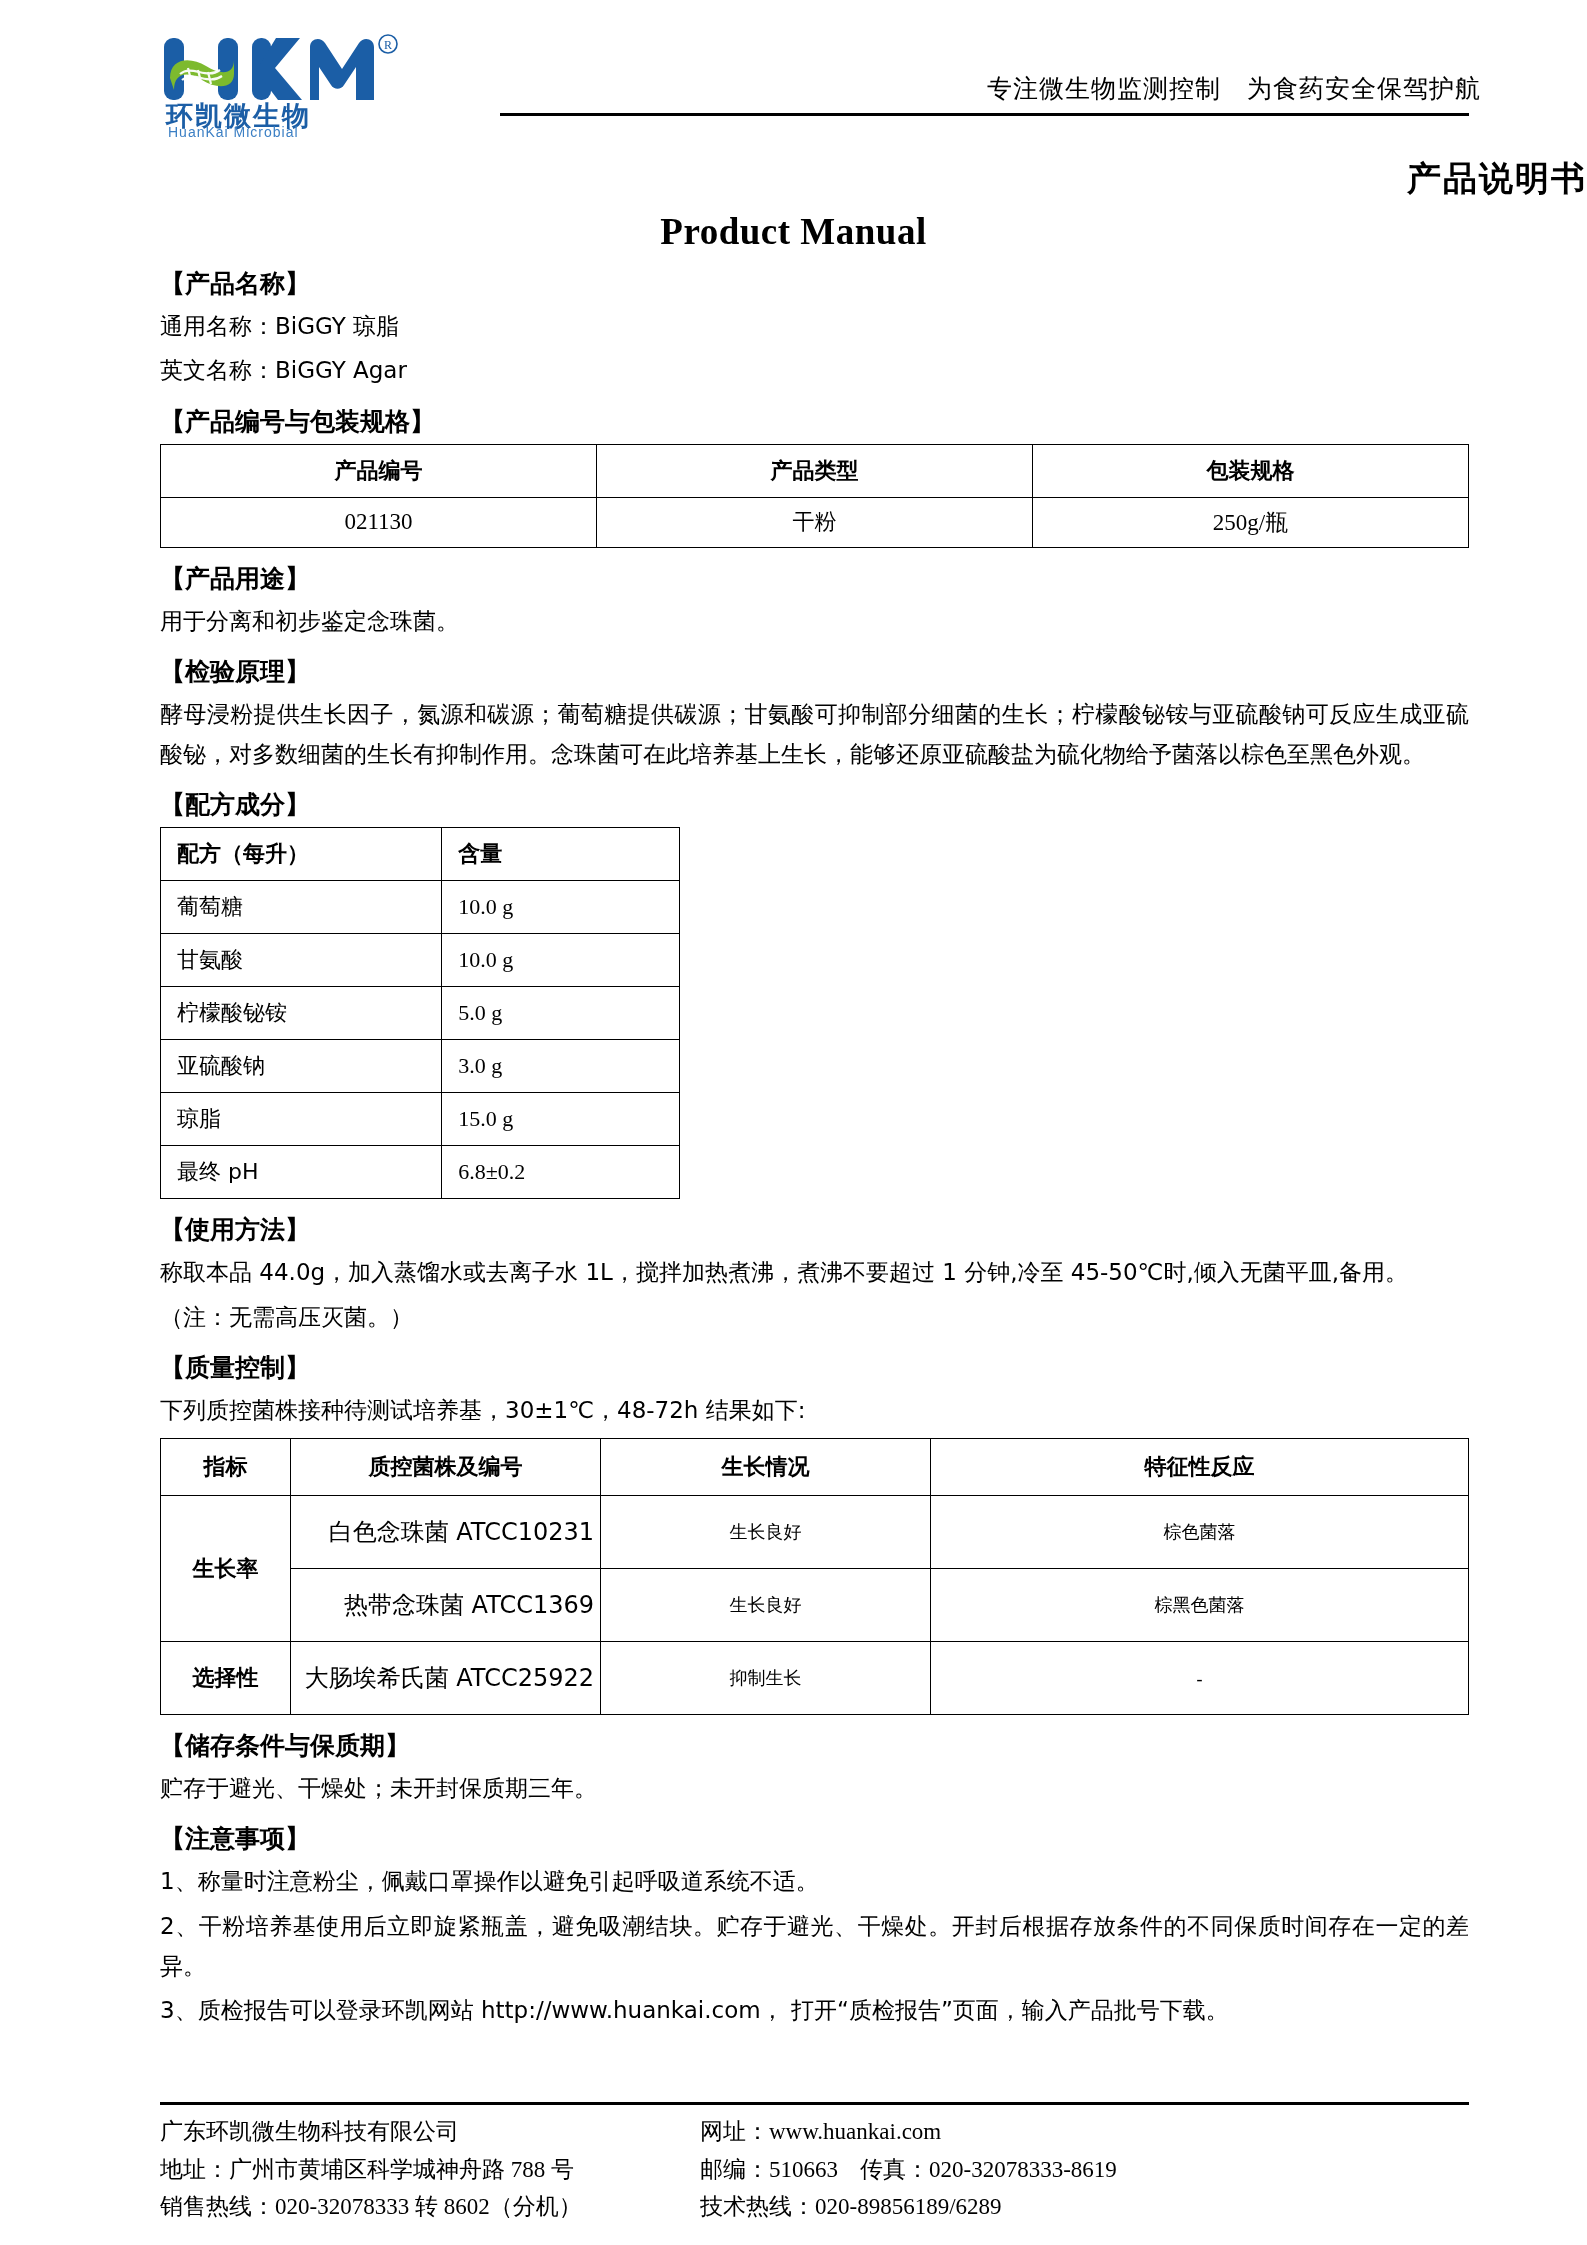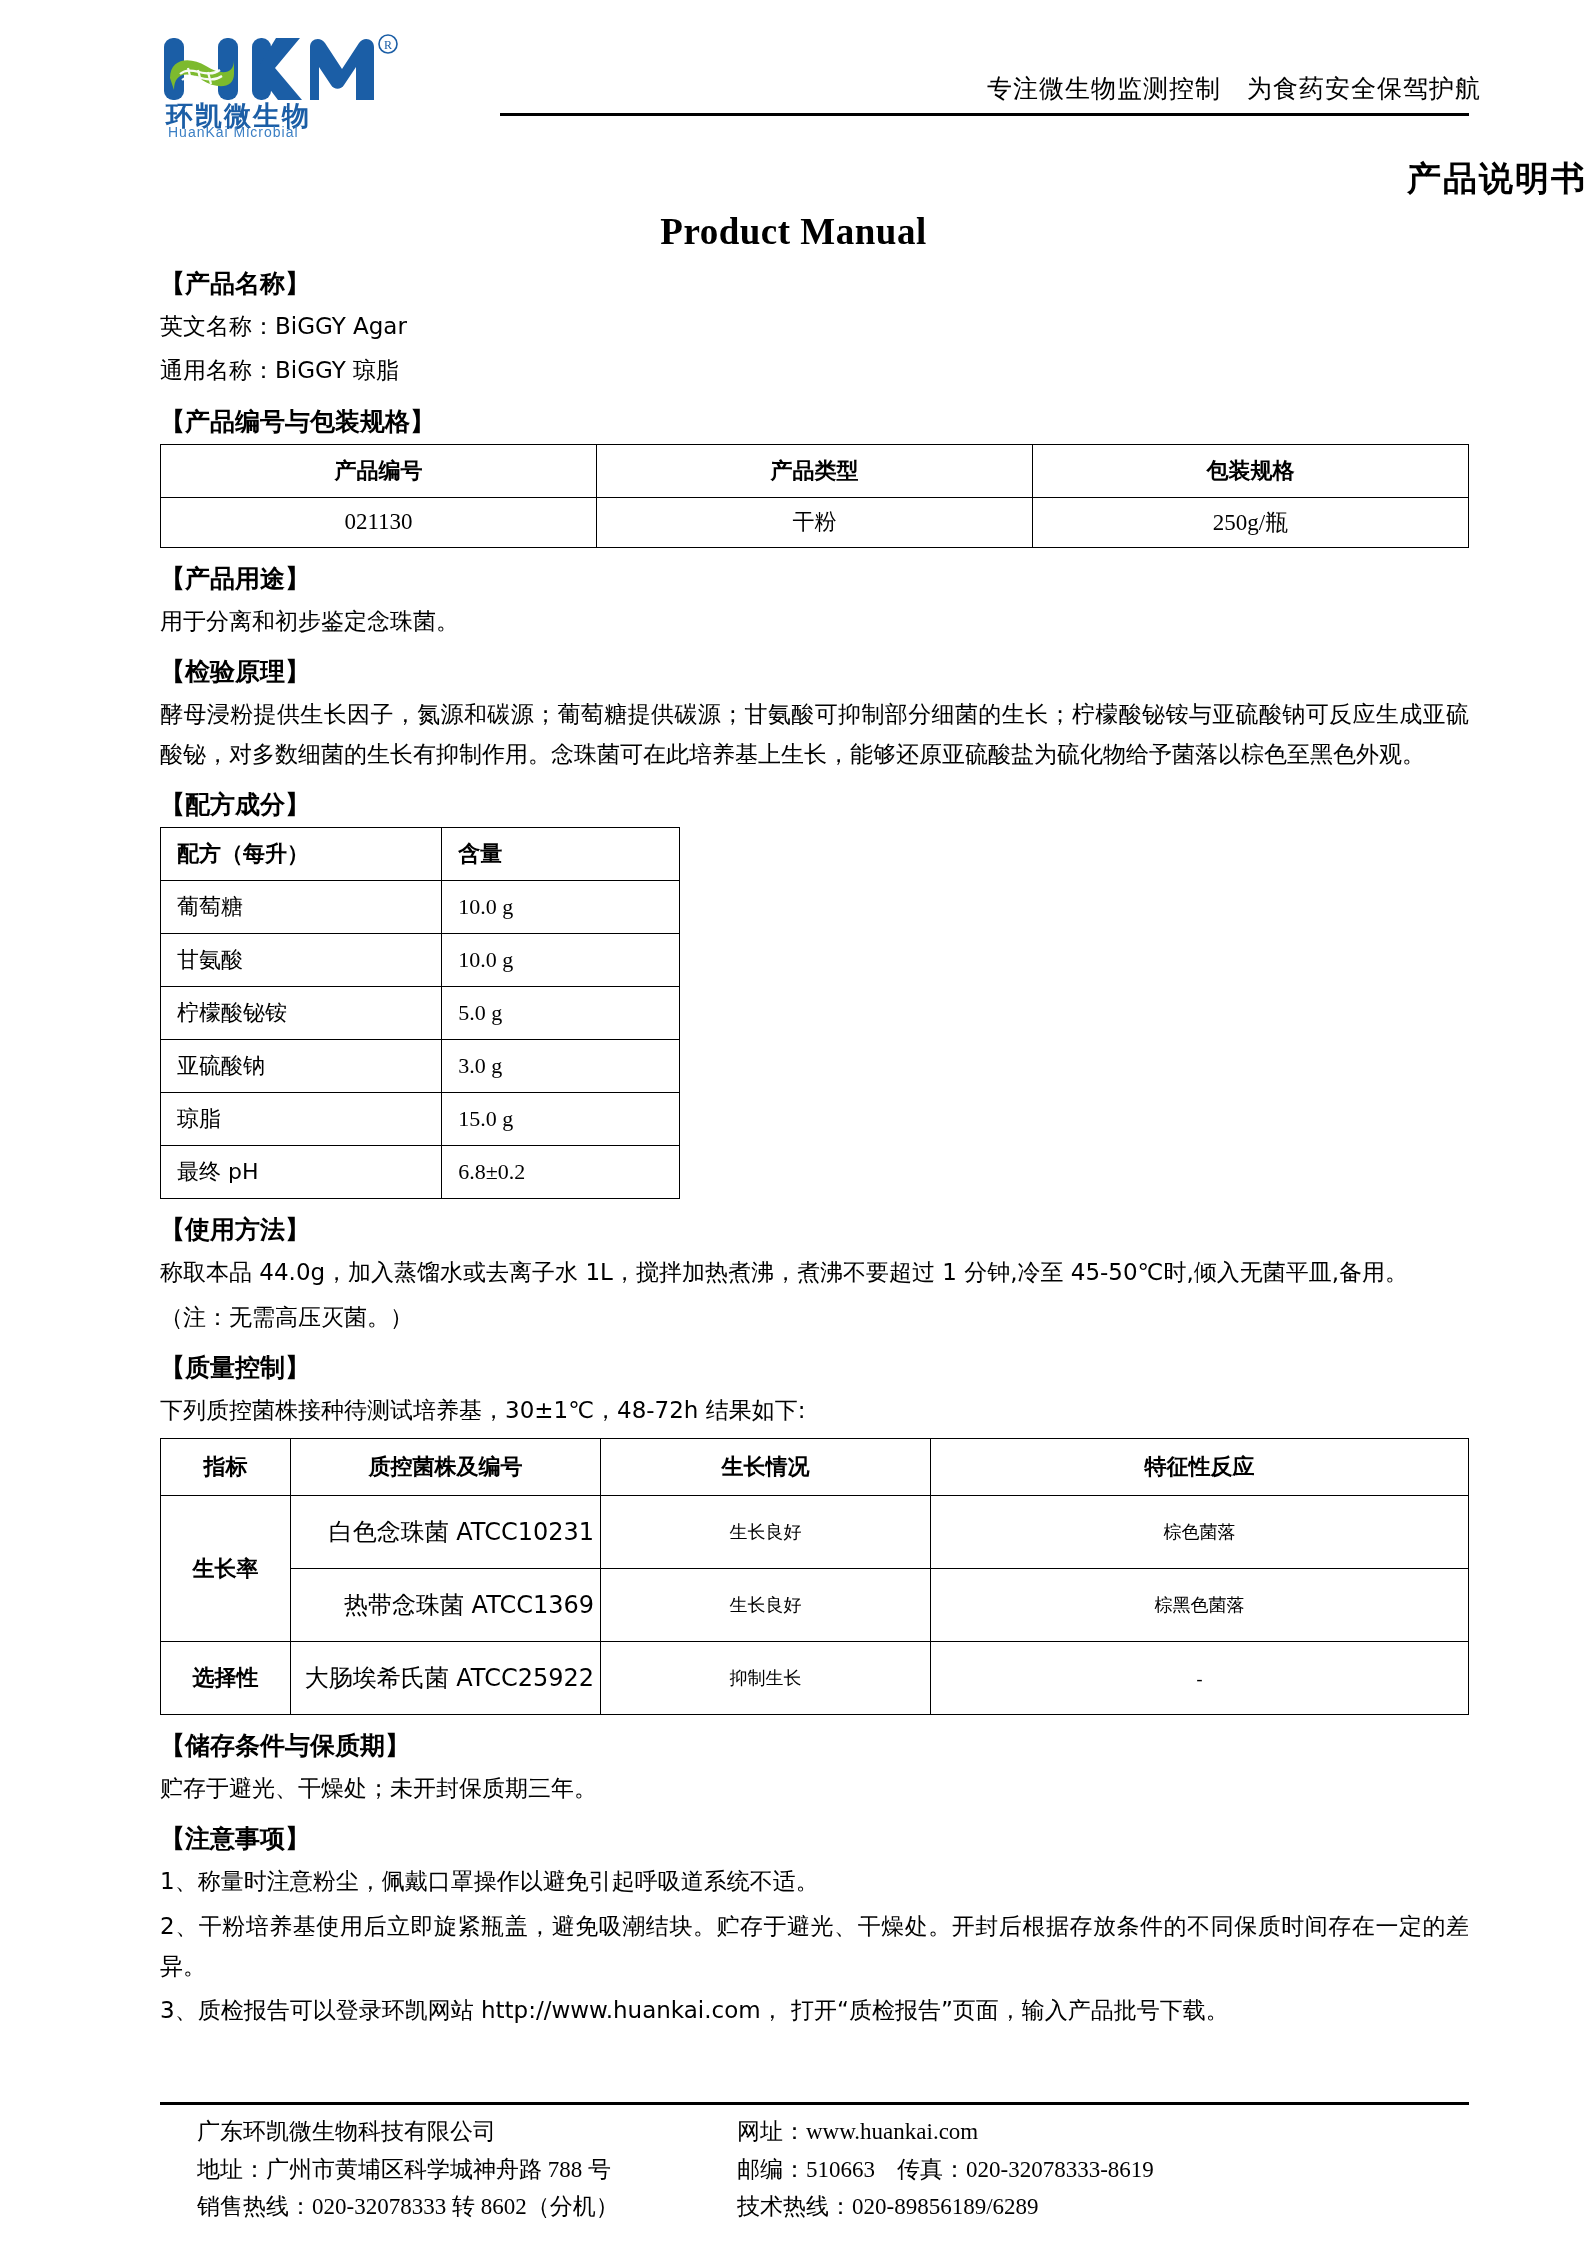--- a/index.html
+++ b/index.html
@@ -153,21 +153,20 @@
     left: 160px;
     right: 118px;
     bottom: 20px;
   }
   .footer-rule { border-top: 3px solid #000; margin-bottom: 8px; }
   .footer-grid {
     display: flex;
     font-family: "Liberation Serif","DejaVu Serif",serif;
     font-size: 23px;
     line-height: 1.62;
-    margin-left: 37px;
   }
   .footer-col-left { width: 540px; }
   .footer-col-right { flex: 1; }
   .fsp { display:inline-block; width: 22px; }
 </style>
 </head>
 <body>
 
 <div id="page">
 
@@ -204,24 +203,24 @@
     <div class="header-rule"></div>
   </div>
 
   <div class="doc-title-cn">产品说明书</div>
   <div class="doc-title-en">Product Manual</div>
 
   <div class="content">
 
     <div class="sec-head">【产品名称】</div>
     <div class="para">
-      <span>英文名称：</span><span>BiGGY Agar</span>
+      <span>通用名称：</span><span>BiGGY 琼脂</span>
     </div>
     <div class="para">
-      <span>通用名称：</span><span>BiGGY 琼脂</span>
+      <span>英文名称：</span><span>BiGGY Agar</span>
     </div>
 
     <div class="sec-head">【产品编号与包装规格】</div>
     <table class="tbl-spec">
       <tbody>
           <tr>
         <th>产品编号</th>
         <th>产品类型</th>
         <th>包装规格</th>
       </tr>

